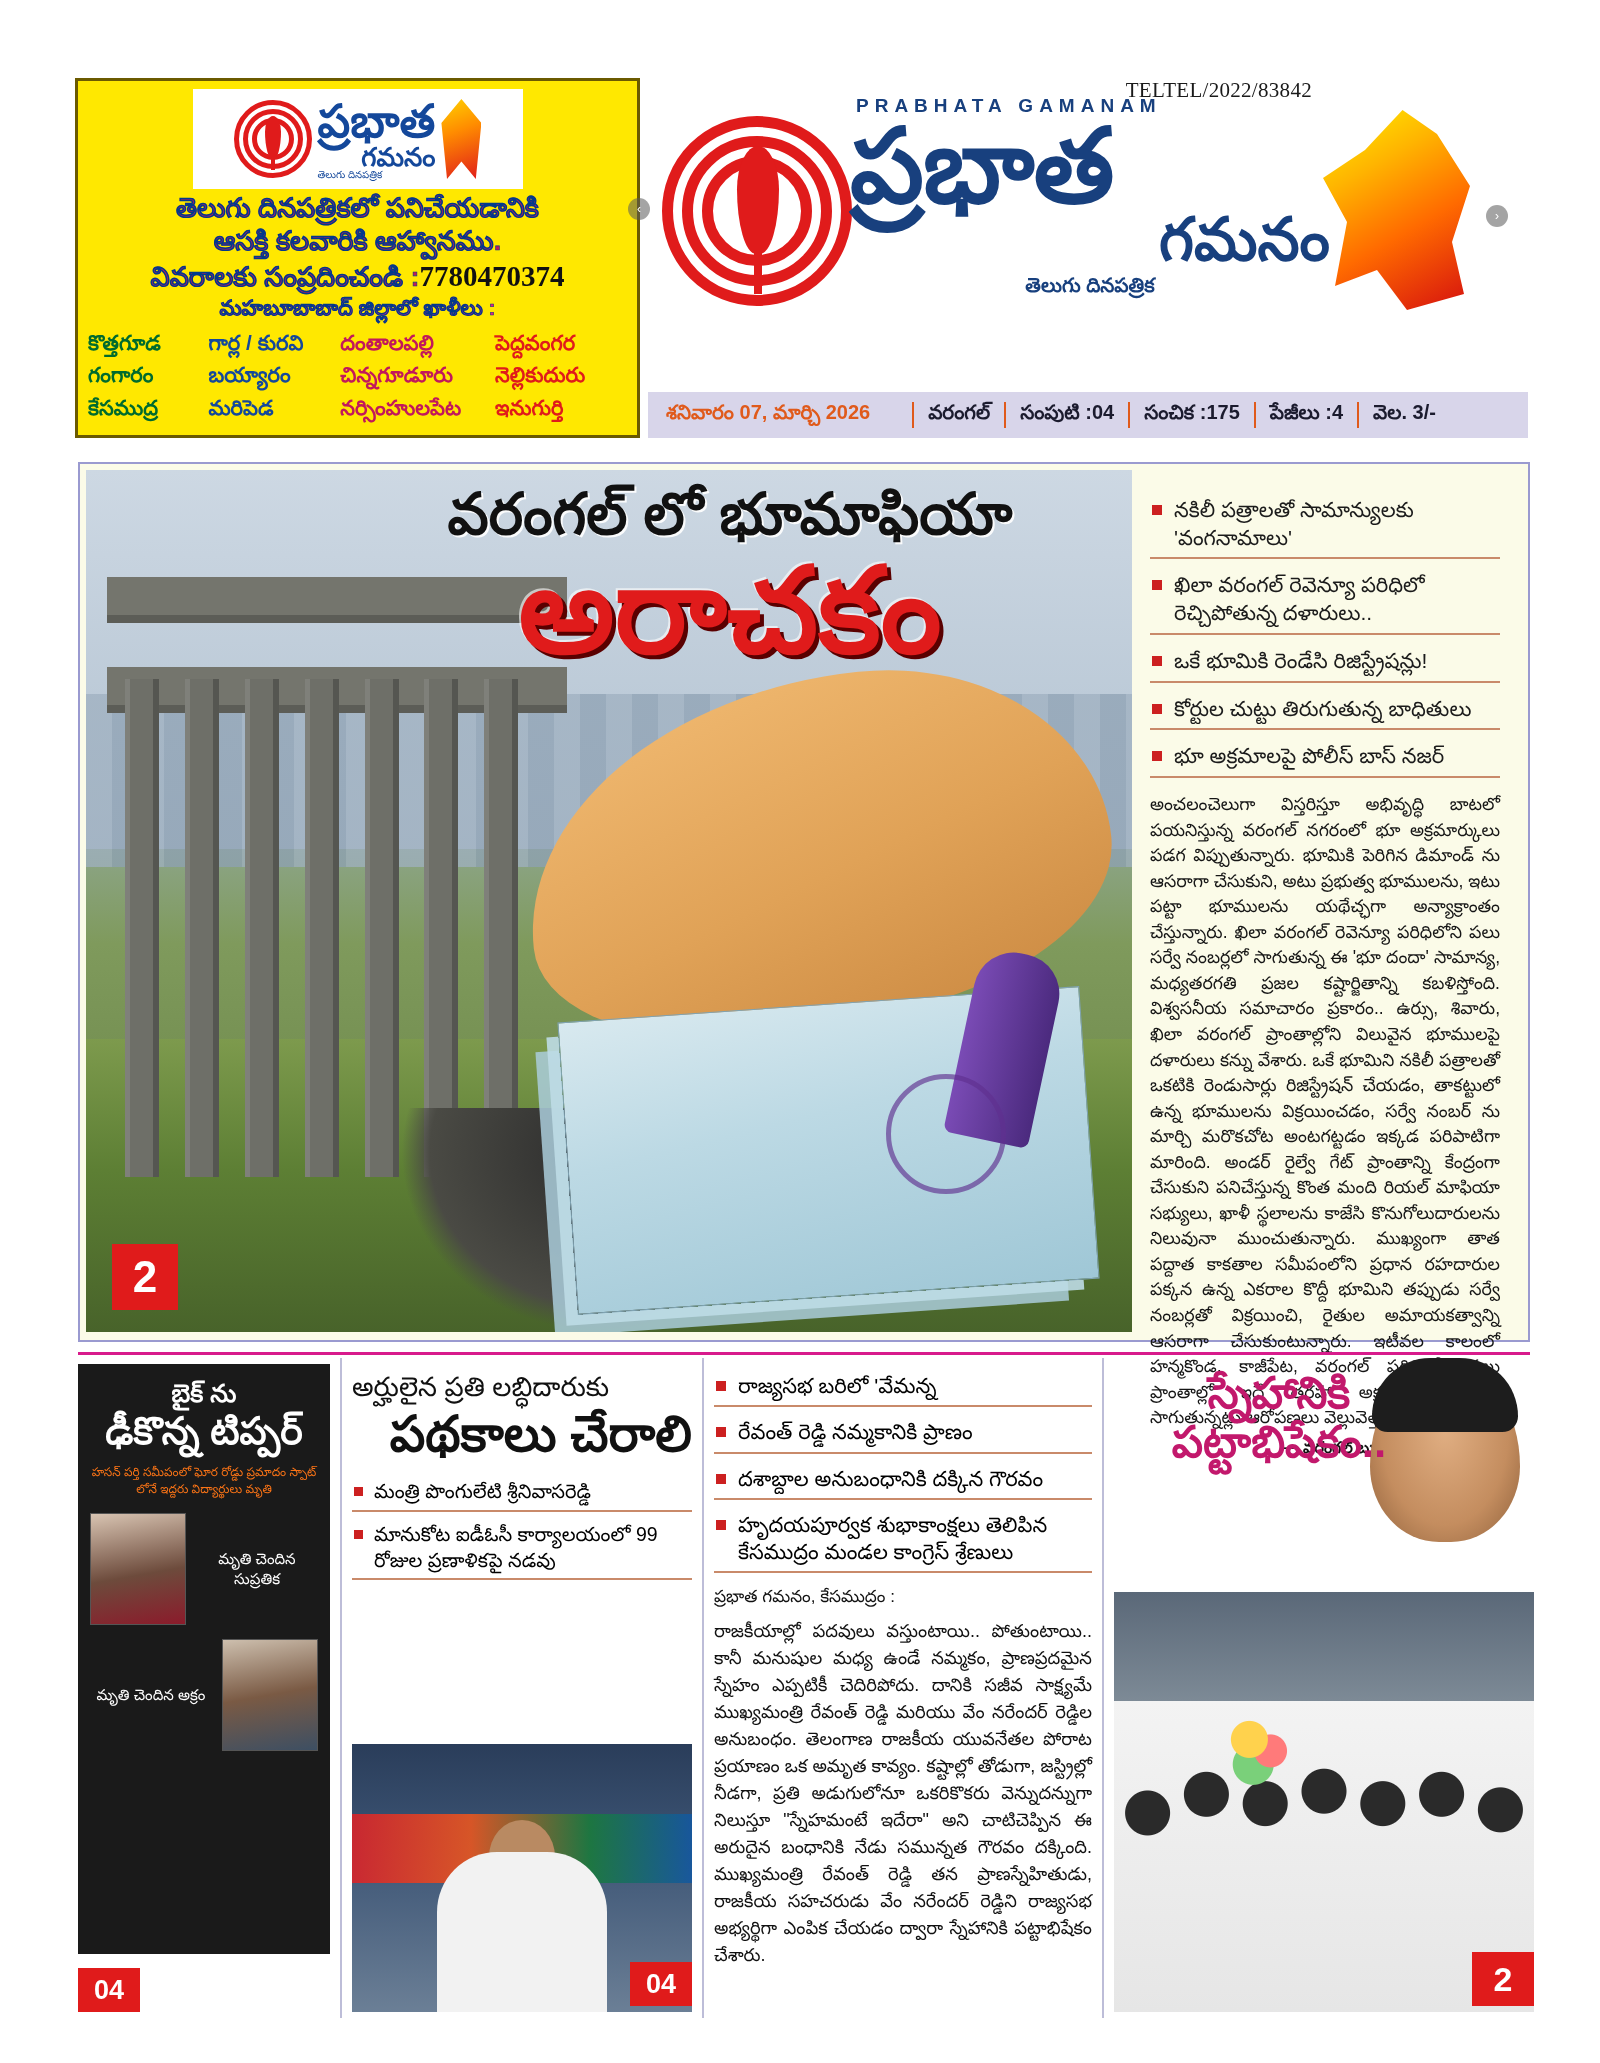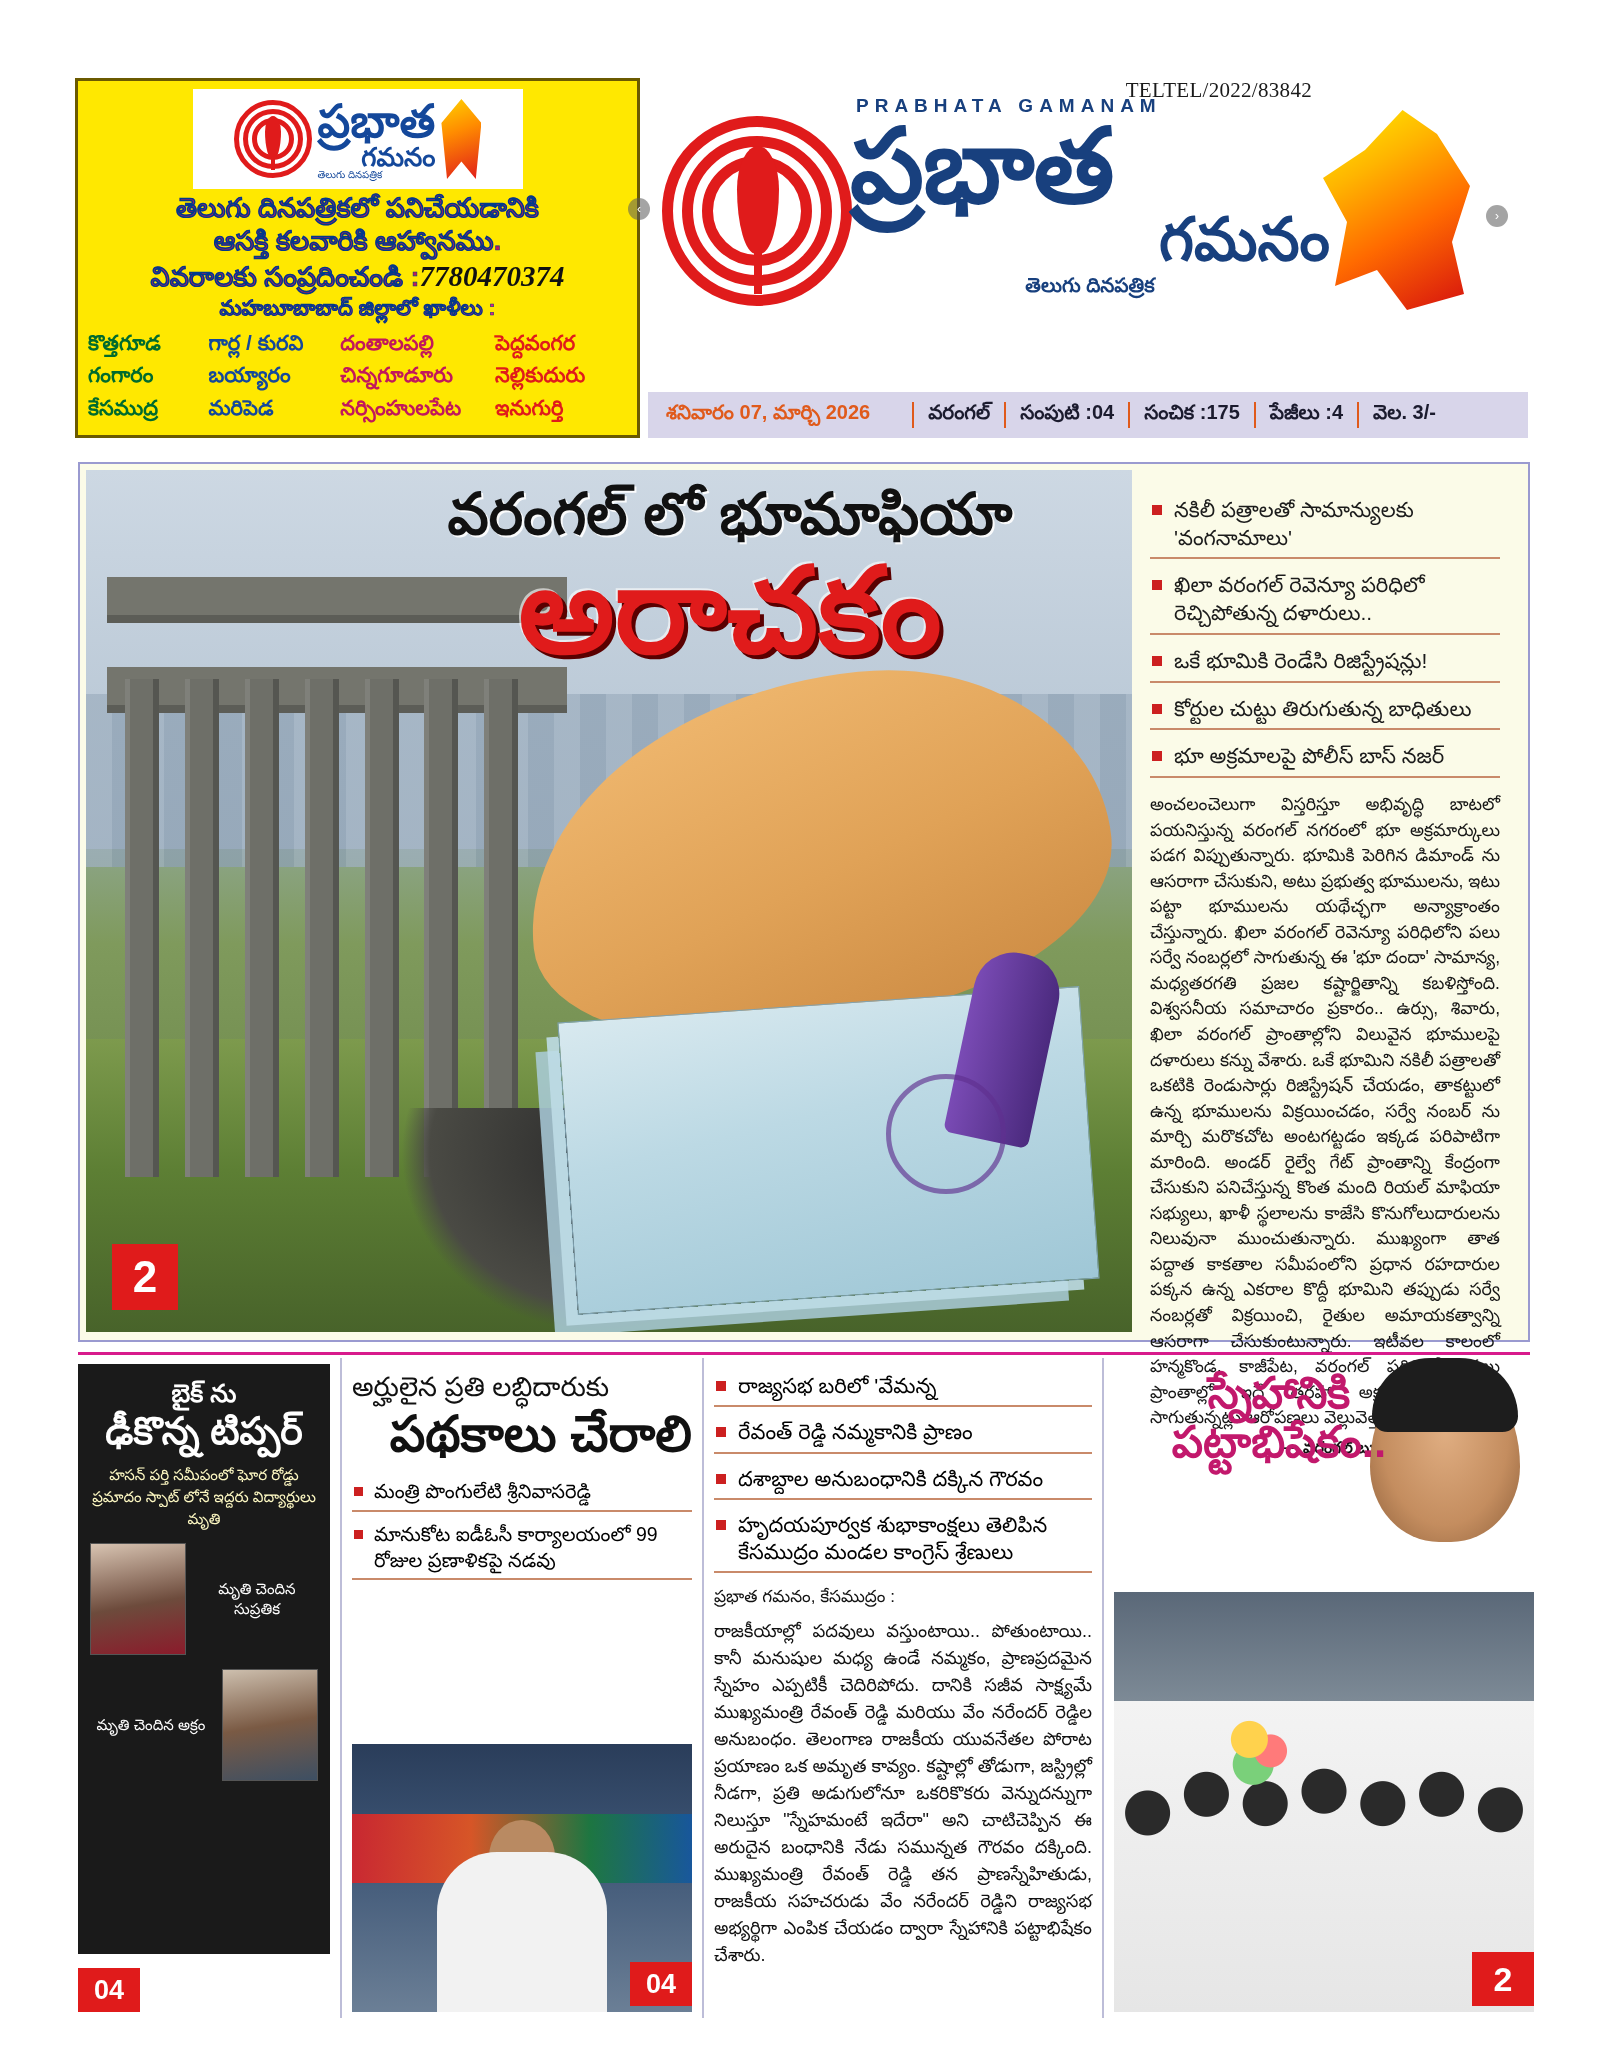--- a/index.html
+++ b/index.html
@@ -72,21 +72,21 @@
   }
   .ad-line {
     text-align: center; font-weight: bold;
     color: #c2185b;
     -webkit-text-stroke: 0.6px #003a8c;
     line-height: 1.18;
   }
   .ad-l1 { position:absolute; top:112px; left:0; width:100%; font-size:27px; }
   .ad-l2 { position:absolute; top:145px; left:0; width:100%; font-size:27px; }
   .ad-l3 { position:absolute; top:178px; left:0; width:100%; font-size:27px; color:#c2185b; }
-  .ad-l3 .phone { color:#111; -webkit-text-stroke:0; font-family:"Liberation Serif",serif; font-size:29px;font-style:italic; }
+  .ad-l3 .phone { color:#111; -webkit-text-stroke:0; font-family:"Liberation Serif",serif; font-size:29px; }
   .ad-l4 { position:absolute; top:215px; left:0; width:100%; font-size:21px; color:#e8188a; }
   .ad-grid {
     position: absolute; top: 248px; left: 10px; right: 10px;
     display: grid; grid-template-columns: 1.05fr 1.15fr 1.35fr 1.15fr;
     row-gap: 4px; font-size: 21px; font-weight: bold; line-height: 1.35;
   }
   .vg-a { color: #006b2d; }
   .vg-b { color: #14489b; }
   .vg-c { color: #c2185b; }
   .vg-d { color: #e01b1b; }
@@ -278,21 +278,21 @@
 
   
   .col1 { width: 252px; flex: 0 0 252px; }
   .blackbox {
     position: absolute; left: 0; top: 6px; width: 252px; height: 590px;
     background: #1a1a1a; color: #fff; padding: 16px 12px;
     text-align: center;
   }
   .bb-k { font-size: 25px; font-weight: bold; line-height: 1.1; }
   .bb-h { font-size: 38px; font-weight: bold; line-height: 1.12; margin-top: 2px; }
-  .bb-sub { font-size: 15px; line-height: 1.45; margin-top: 12px; color:#fef9c3; }
+  .bb-sub { font-size: 12px; line-height: 1.45; margin-top: 12px; color:#f97316; }
   .bb-photo-row { display: flex; align-items: center; gap: 10px; margin-top: 14px; }
   .bb-photo {
     width: 96px; height: 112px; flex: 0 0 96px;
     background: linear-gradient(170deg,#c9b5a3 0%,#8a6d5a 45%,#3a2b22 100%);
     border: 1px solid #555;
   }
   .bb-photo.girl { background: linear-gradient(170deg,#d8c4b2 0%,#6d4b3c 55%,#8b1b2b 100%); }
   .bb-photo.boy  { background: linear-gradient(170deg,#cdbfae 0%,#7a5a44 50%,#3d4f63 100%); }
   .bb-cap { font-size: 15px; line-height: 1.35; flex: 1; }
   .bb-photo-row.rev { flex-direction: row-reverse; }

